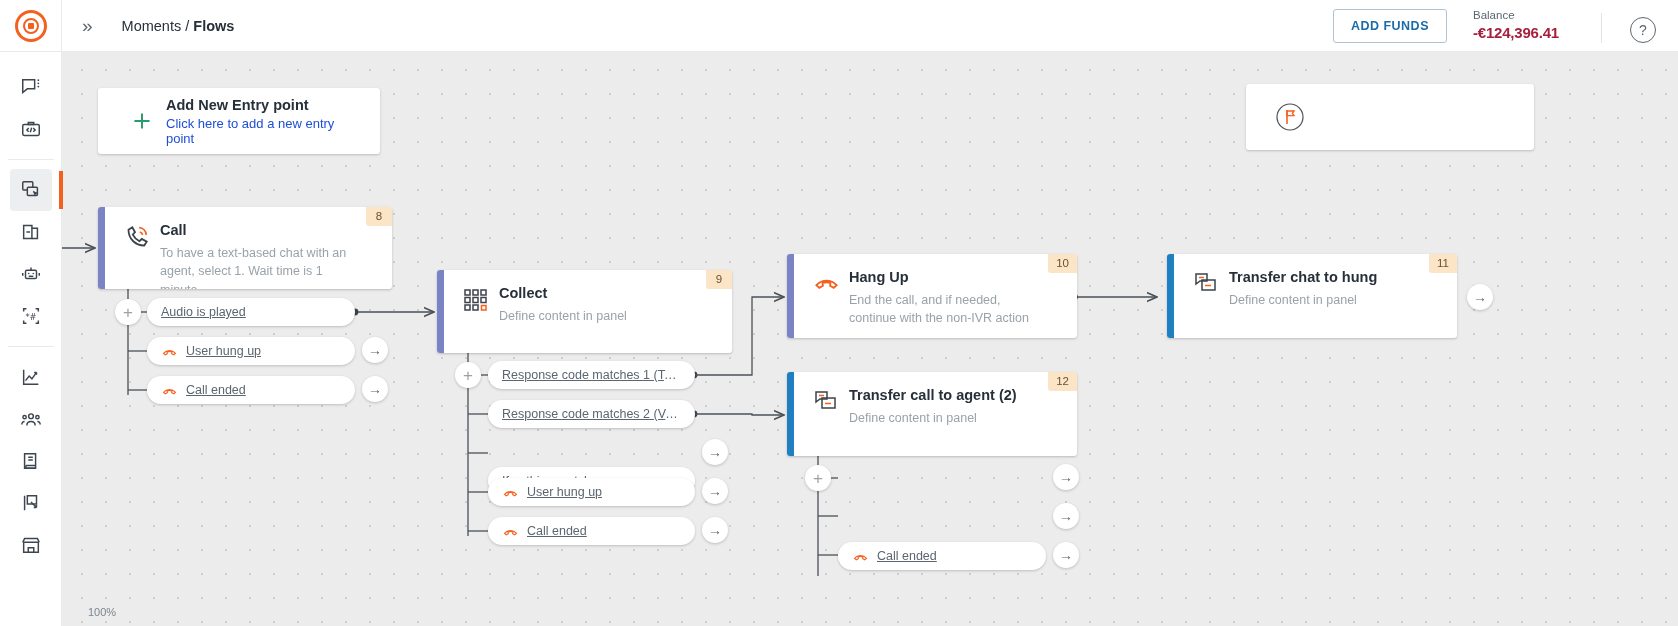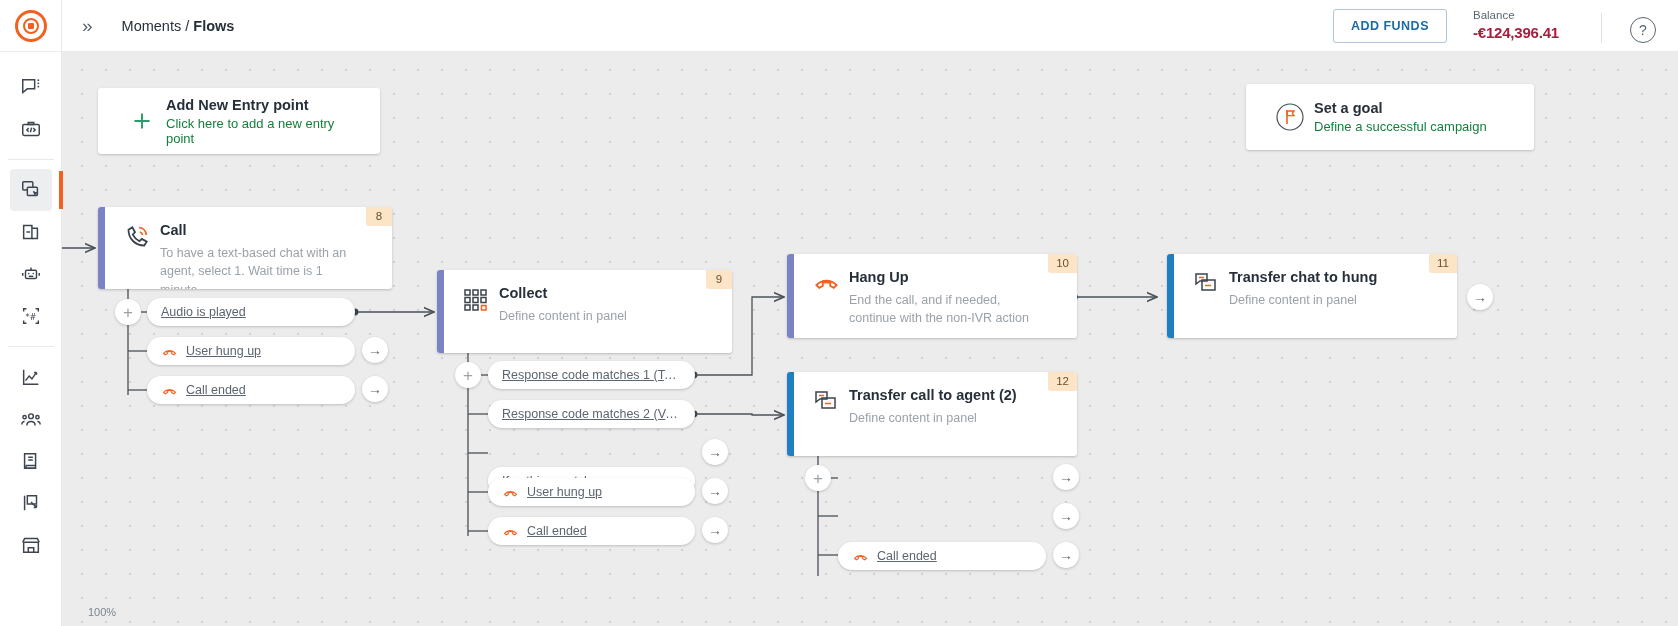--- a/index.html
+++ b/index.html
@@ -100,21 +100,21 @@
   }
 
   
   .plain-card {
     position:absolute; background:#fff; border-radius:3px;
     box-shadow:0 1px 3px rgba(0,0,0,.15), 0 1px 2px rgba(0,0,0,.06);
     display:flex; align-items:center; padding:0 20px;
   }
   .plain-icon { width:48px; flex:0 0 48px; display:flex; align-items:center; justify-content:center; }
   .plain-title { font-size:14.5px; font-weight:bold; color:#27303a; }
-  .plain-sub { font-size:13px; color:#15803d; margin-top:3px; }
+  .plain-sub { font-size:13px; color:#1d4ed8; margin-top:3px; }
 
   
   .pill {
     position:absolute; height:28px; background:#fff; border-radius:14px;
     box-shadow:0 1px 3px rgba(0,0,0,.15), 0 1px 2px rgba(0,0,0,.05);
     display:flex; align-items:center; padding:0 14px; font-size:12.5px; color:#5c6670;
     white-space:nowrap; overflow:hidden; cursor:pointer;text-decoration:underline;
   }
   .pill .pill-ico { margin-right:8px; display:flex; align-items:center; }
   .pill-label { overflow:hidden; text-overflow:ellipsis; }
@@ -315,24 +315,20 @@
       </div>
     </div>
 
     <div class="plain-card" style="left:1184px; top:32px; width:288px; height:66px;">
       <div class="plain-icon">
         <svg width="34" height="34" viewBox="0 0 34 34" fill="none">
           <circle cx="17" cy="17" r="13" stroke="#4a5159" stroke-width="1.2"></circle>
           <path d="M14 10v14" stroke="#f4601e" stroke-width="1.6"></path>
           <path d="M14 11h7l-1.6 2.3L21 15.6h-7z" stroke="#f4601e" stroke-width="1.4" fill="none"></path>
         </svg>
-      </div>
-      <div>
-        <div class="plain-title">Set a goal</div>
-        <div class="plain-sub">Define a successful campaign</div>
       </div>
     </div>
 
     <div class="card" style="left:36px; top:155px; width:294px; height:82px;">
       <div class="card-accent" style="background:#7a84c4"></div>
       <div class="card-body">
         <div class="card-icon">
           <svg width="27" height="27" viewBox="0 0 24 24" fill="none" stroke-width="1.6">
             <path d="M4 6c0 8 6 14 14 14l2.2-3.4-4.4-2.4-2.1 2a14 14 0 01-5.9-5.9l2-2.1L7.4 3.8z" stroke="#3c434b"></path>
             <path d="M13.5 4.2a7 7 0 016.3 6.3M14 8a3.4 3.4 0 012.5 2.6" stroke="#f4601e"></path>

